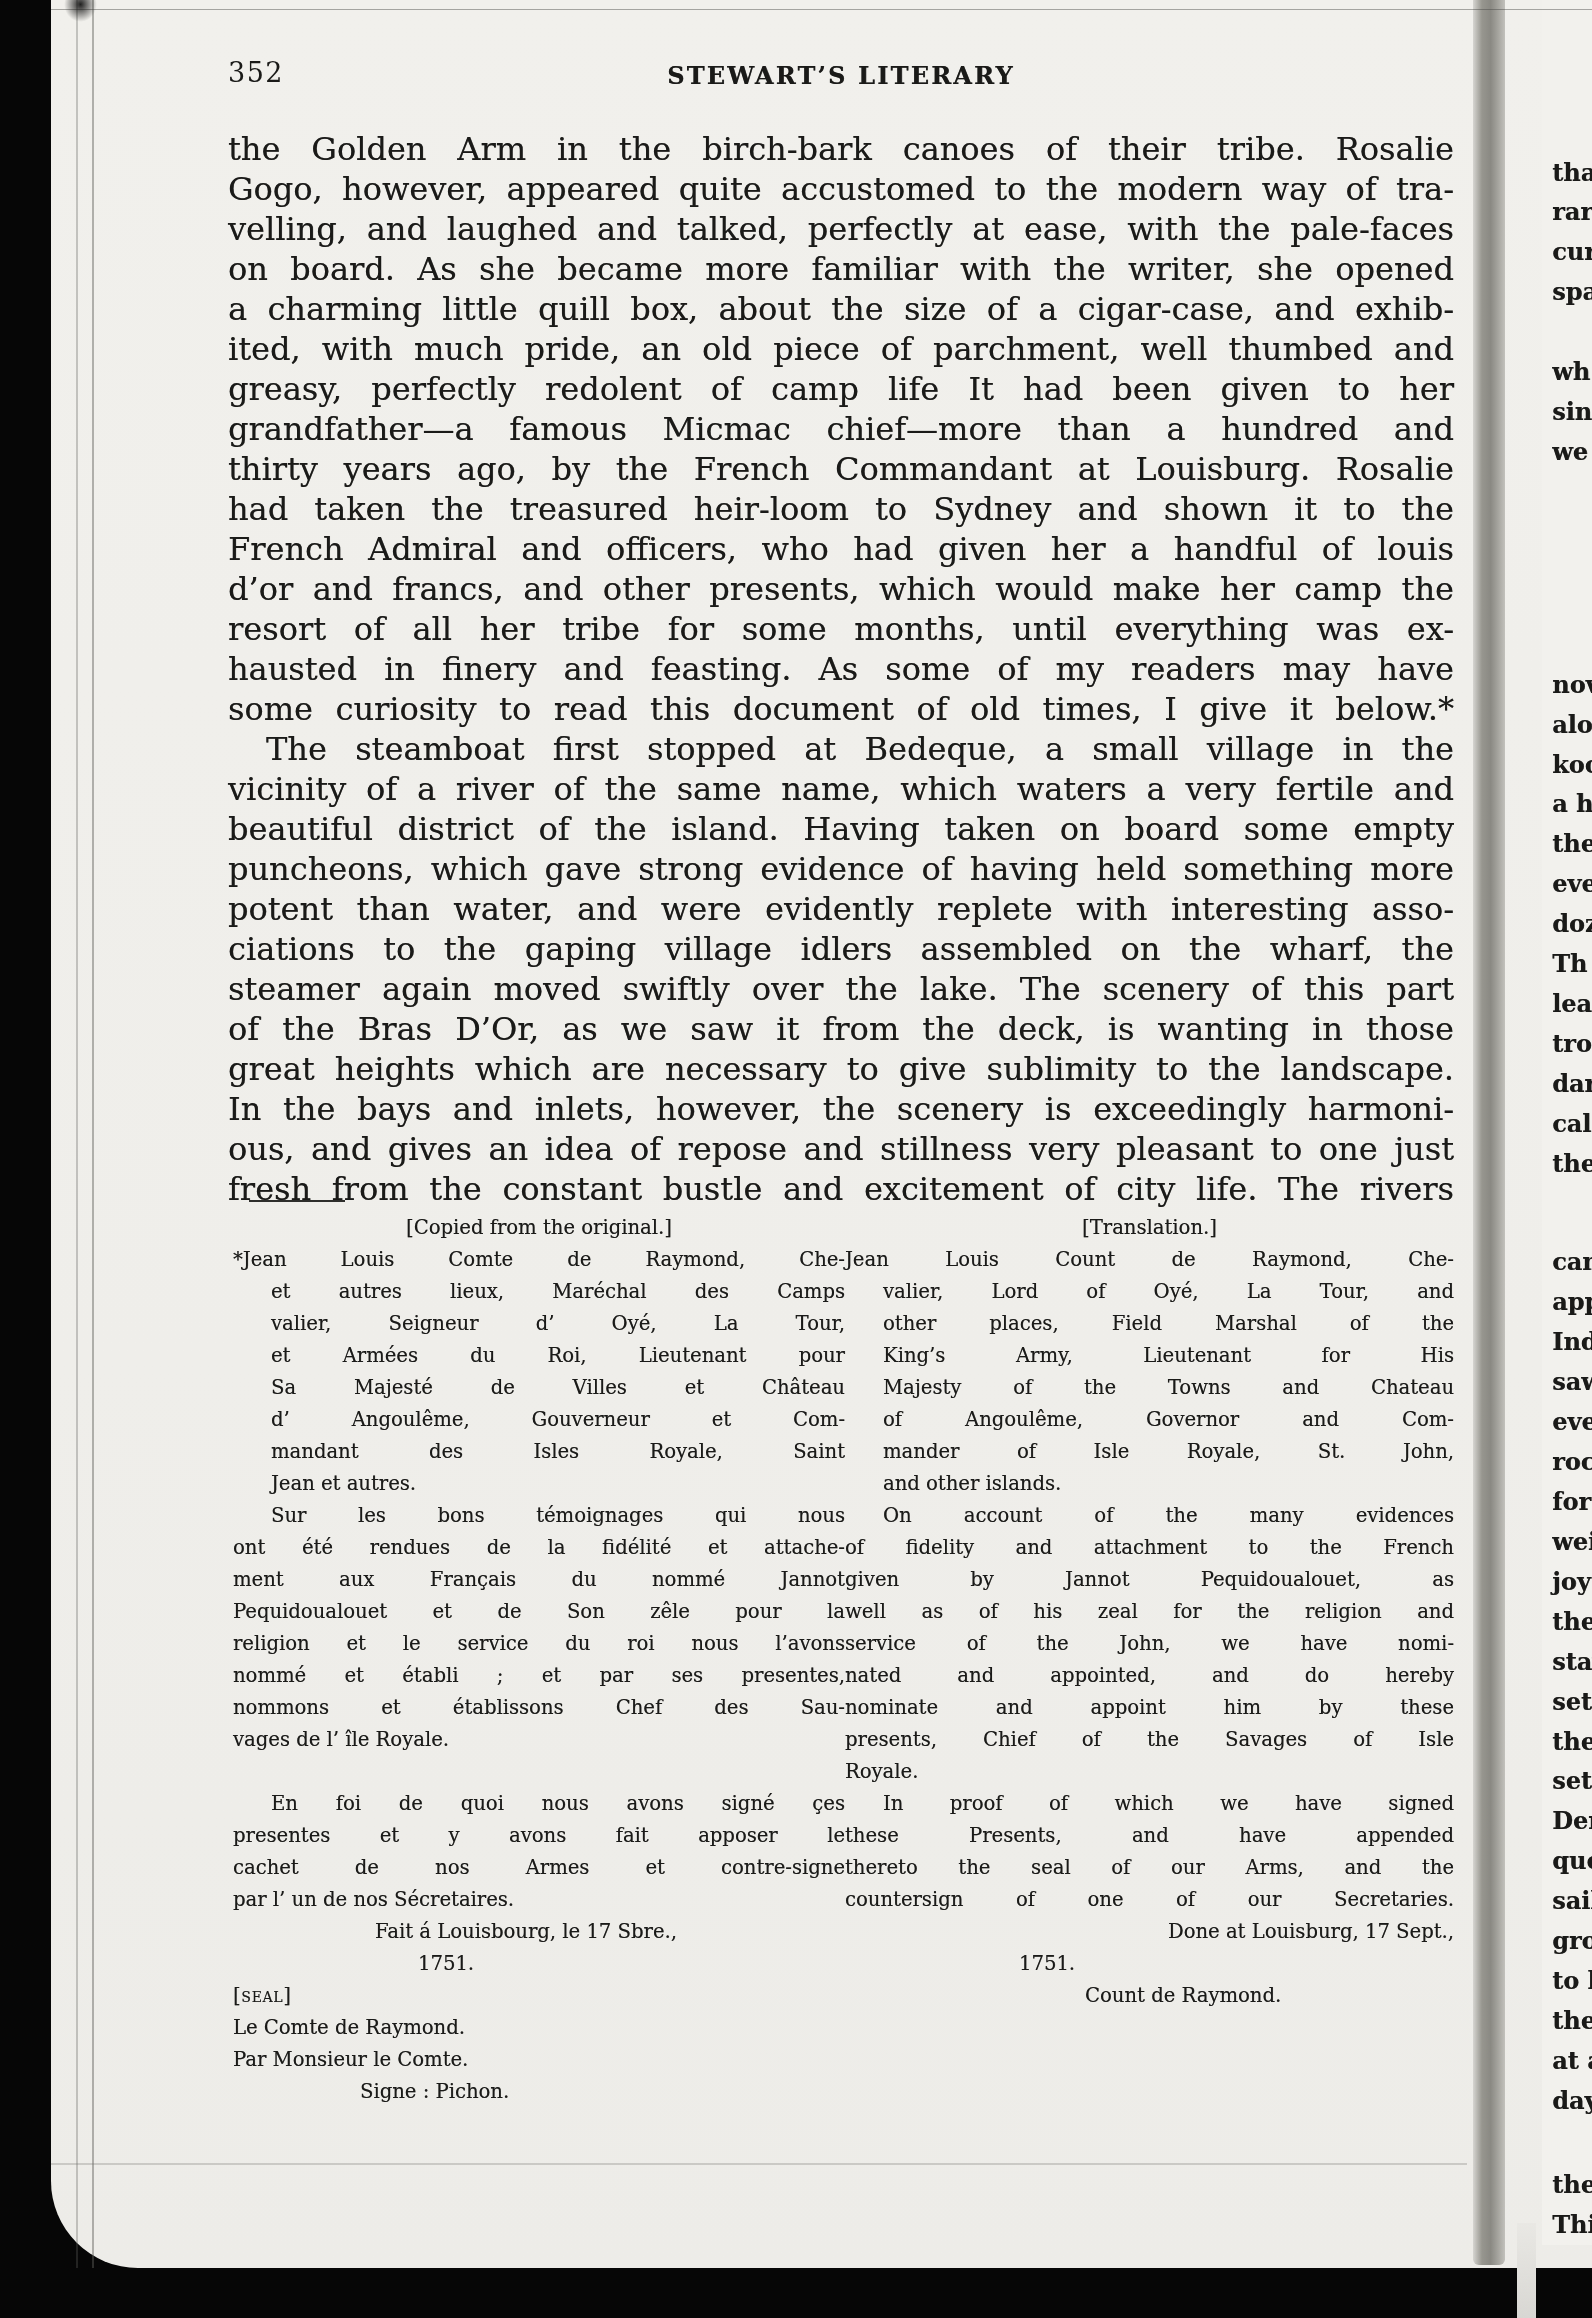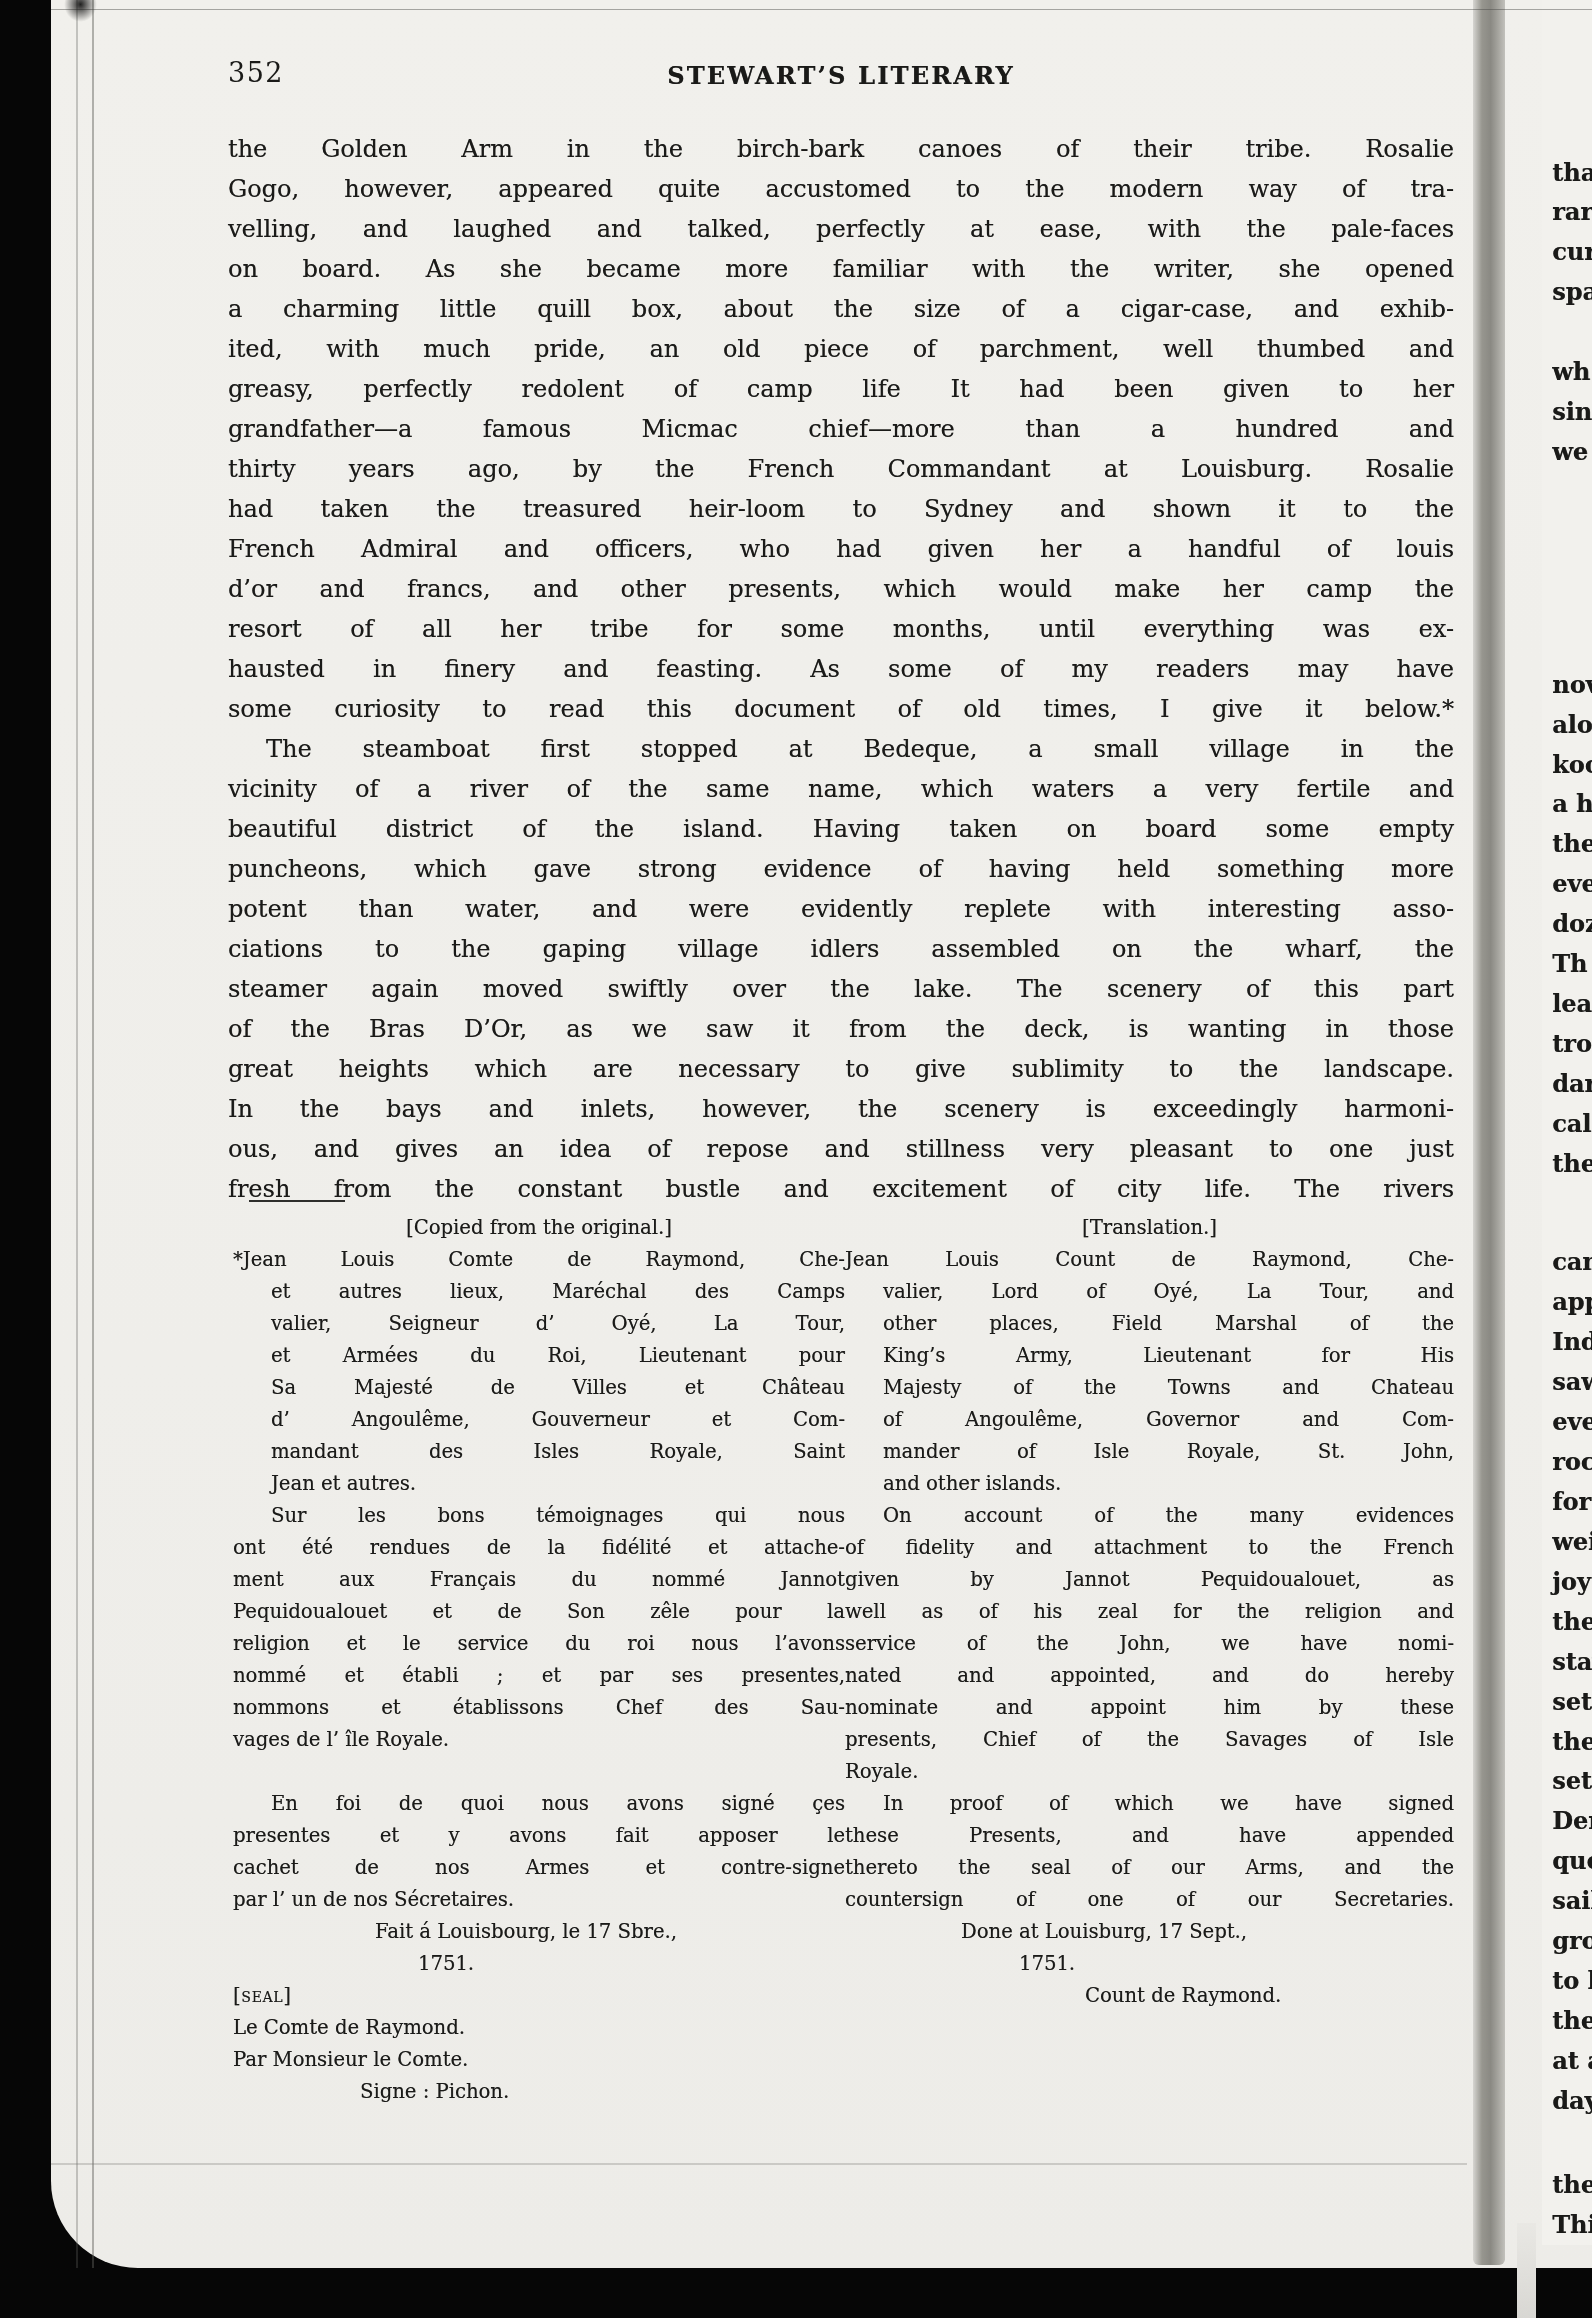--- a/index.html
+++ b/index.html
@@ -26,42 +26,42 @@
   
   .page-number{position:absolute;left:177px;top:57px;font-size:27px;letter-spacing:1.5px;}
   .running-header{
     position:absolute;left:177px;top:61px;width:1226px;text-align:center;
     font-size:24px;font-weight:bold;letter-spacing:2.2px;
     text-shadow:0.3px 0.3px 0.4px rgba(0,0,0,.6);
   }
   
   .body-text{
     position:absolute;left:177px;top:129px;width:1226px;
-    font-size:24px;line-height:40px;
+    font-size:32px;line-height:40px;
     text-shadow:0.2px 0.2px 0.4px rgba(10,10,10,.55);
   }
   .line{white-space:normal;}
   .line.j{text-align:justify;text-align-last:justify;}
   .line.fi{text-indent:38px;}
   
   .fn-rule{position:absolute;left:198px;top:1200px;width:96px;height:2.2px;background:#2e2e2c;}
   .fn-col{
     position:absolute;top:1212px;font-size:19.6px;line-height:32px;
     text-shadow:0.2px 0.2px 0.4px rgba(10,10,10,.5);
   }
   .fn-left{left:182px;width:612px;}
   .fn-right{left:794px;width:609px;}
   .fn-header{text-align:center;}
   .fnp{margin:0;}
   .fnp.gap{margin-top:32px;}
   .line.h{padding-left:38px;}
   .line.iA{padding-left:142px;}
   .line.iB{padding-left:185px;}
   .line.iC{padding-left:127px;}
-  .line.iD{padding-left:116px;}
+  .line.iD{padding-left:116px;text-align:right;}
   .line.iE{padding-left:174px;}
   .line.iF{padding-left:240px;}
   .line.sealrow{display:flex;flex-direction:column;}
   .seal{width:139px;font-variant:small-caps;letter-spacing:0.7px;}
   
   .gutter{
     position:absolute;left:1473px;top:0;width:32px;height:2265px;
     background:linear-gradient(90deg,#d6d5d1 0%,#97968f 28%,#8a8983 55%,#a5a49e 78%,#c2c1bc 100%);
     border-radius:0 0 5.8px 5.8px;
   }

